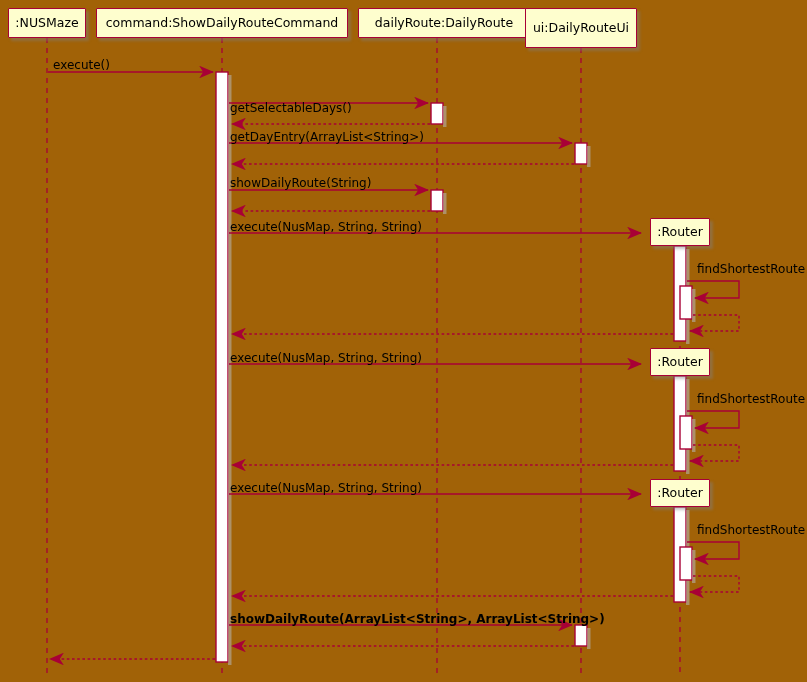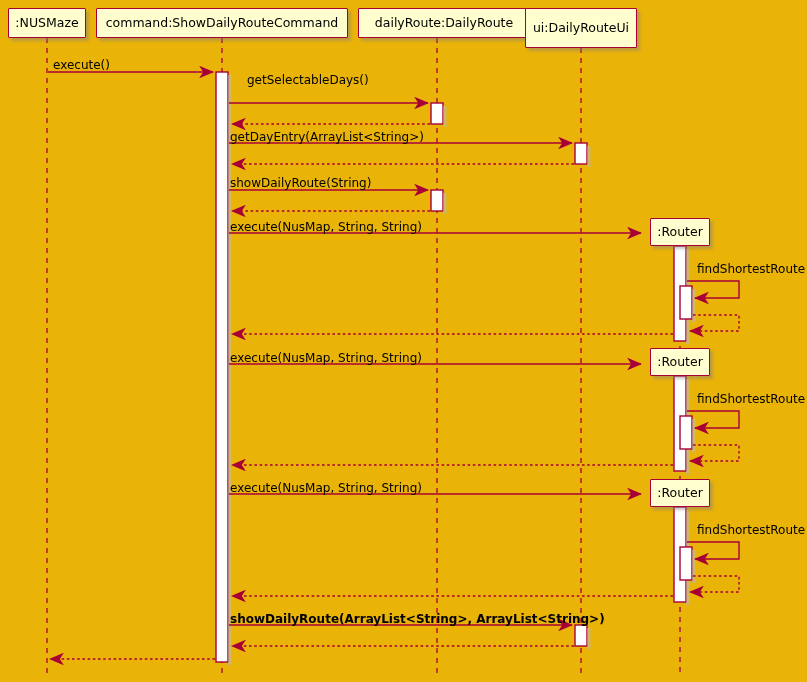--- a/index.html
+++ b/index.html
@@ -7,21 +7,21 @@
     padding: 0;
     background: #FFFFFF;
   }
   body {
     font-family: "DejaVu Sans", sans-serif;
   }
   #diagram {
     position: relative;
     width: 807px;
     height: 682px;
-    background: #eab308;
+    background: #a16207;
     overflow: hidden;
   }
   #diagram svg {
     position: absolute;
     left: 0;
     top: 0;
   }
   .lifeline-label {
     position: absolute;
     box-sizing: border-box;
@@ -170,21 +170,21 @@
   <div class="lifeline-label" style="left:650px; top:348px; width:60px; height:28px;">
     <span>:Router</span>
   </div>
 
   <div class="lifeline-label" style="left:650px; top:479px; width:60px; height:28px;">
     <span>:Router</span>
   </div>
 
   <div class="msg-label" style="left:53px; top:59px;">execute()</div>
 
-  <div class="msg-label" style="left:230px; top:74px;margin-left:17px;">getSelectableDays()</div>
+  <div class="msg-label" style="left:230px; top:102px;">getSelectableDays()</div>
 
   <div class="msg-label" style="left:230px; top:131px;text-align:right;">getDayEntry(ArrayList&lt;String&gt;)</div>
 
   <div class="msg-label" style="left:230px; top:177px;">showDailyRoute(String)</div>
 
   <div class="msg-label" style="left:230px; top:221px;">execute(NusMap, String, String)</div>
 
   <div class="msg-label" style="left:697px; top:263px;">findShortestRoute</div>
 
   <div class="msg-label" style="left:230px; top:352px;">execute(NusMap, String, String)</div>

